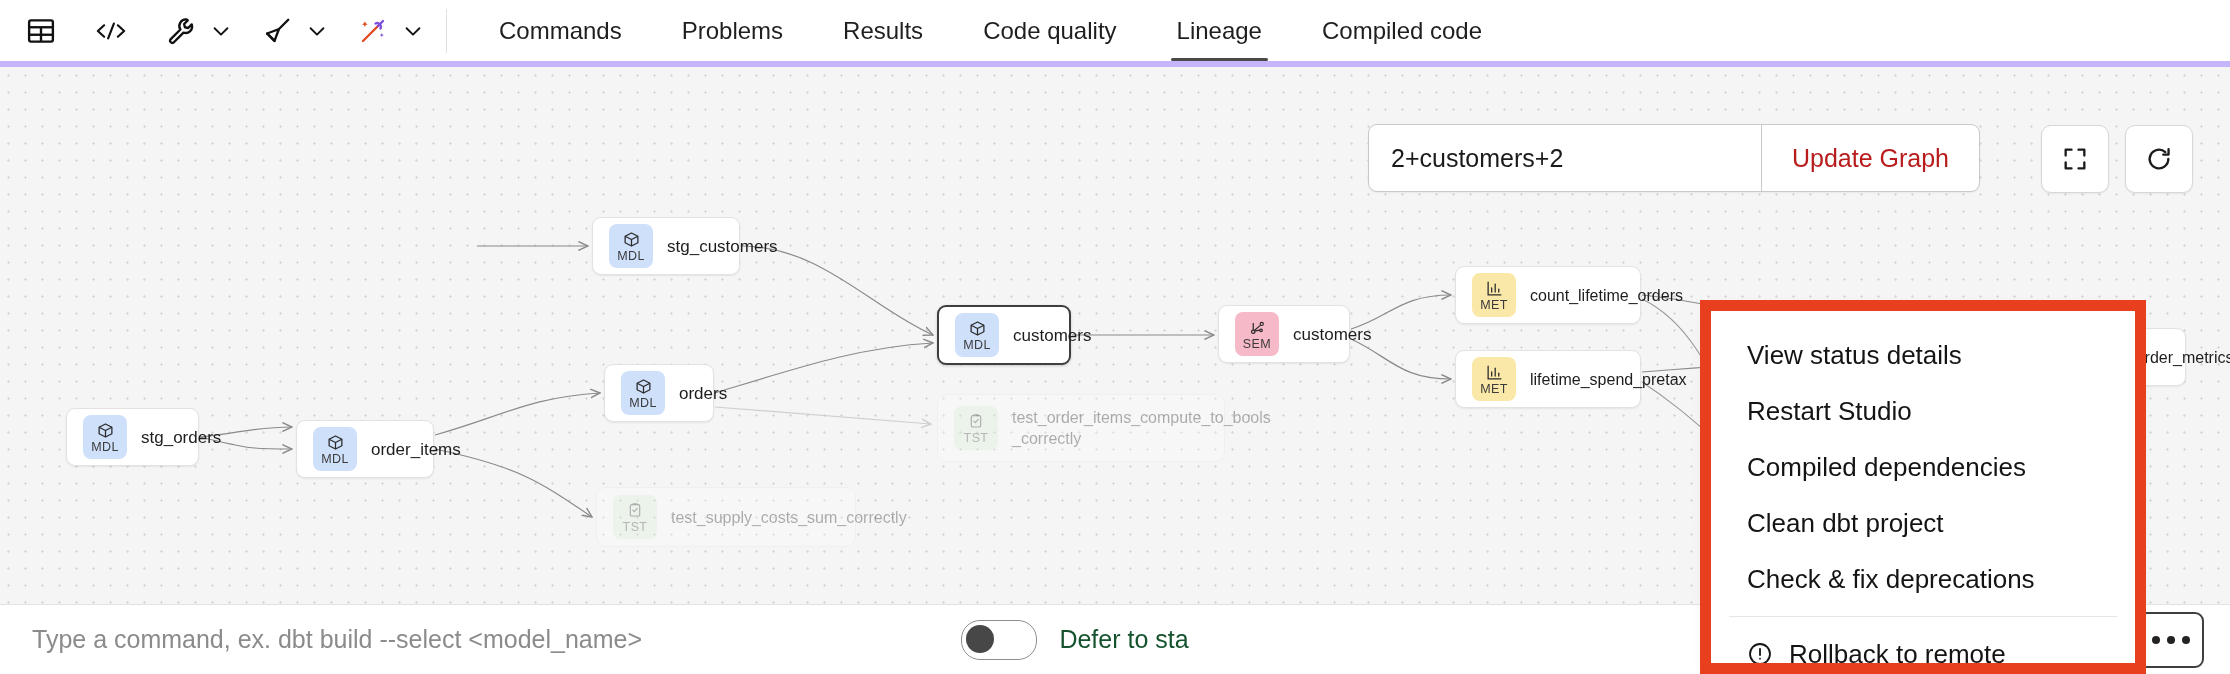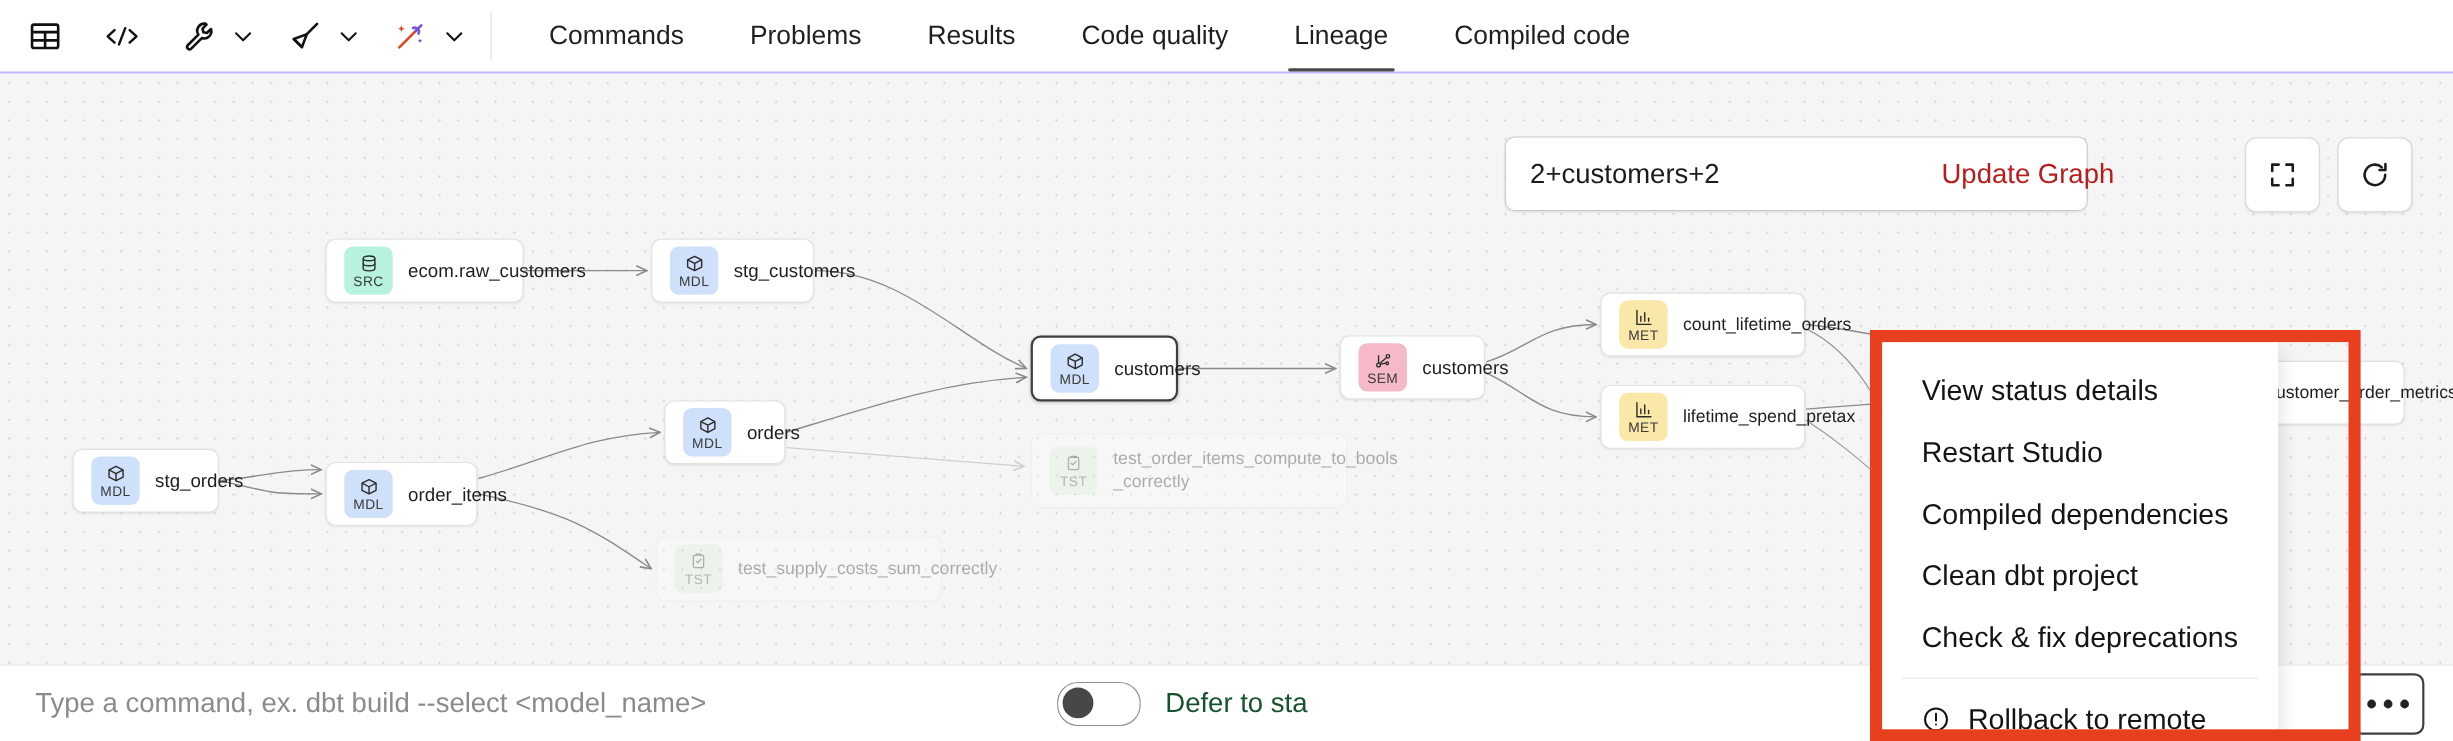--- a/index.html
+++ b/index.html
@@ -7,21 +7,21 @@
     width:2230px;height:674px;overflow:hidden;
     font-family:"Liberation Sans","DejaVu Sans",sans-serif;
     background:#ffffff;color:#1b1b1b;
     -webkit-font-smoothing:antialiased;
   }
   .app{position:relative;width:2230px;height:674px;}
 
   
   .topbar{
     position:absolute;left:0;top:0;width:2230px;height:67px;
-    background:#ffffff;border-bottom:2px solid #c4b5fd;
+    background:#ffffff;border-bottom:6px solid #c4b5fd;
     display:flex;align-items:center;box-sizing:border-box;
   }
   .tool-group{display:flex;align-items:center;height:100%;padding-left:18px;}
   .tool-btn{
     display:flex;align-items:center;justify-content:center;
     height:46px;min-width:46px;border-radius:7px;cursor:pointer;
   }
   .tool-combo{display:flex;align-items:center;gap:0px;margin-right:2px;}
   .chev{display:flex;align-items:center;justify-content:center;width:34px;height:46px;cursor:pointer;border-radius:7px;}
   .tb-divider{width:1px;height:44px;background:#e0e0e0;margin:0 22px 0 14px;}
@@ -69,21 +69,21 @@
   .badge-met{background:#fae8a8;}
   .badge-svo{background:#fbe0c2;}
   .badge-tst{background:#d9f2da;}
   .node-label{font-size:17px;color:#1d1d1d;line-height:21px;white-space:pre-line;}
   .node-label.small{font-size:16px;}
 
   .edges{position:absolute;left:0;top:0;width:2230px;height:537px;pointer-events:none;}
 
   
   .searchbar{
-    position:absolute;left:1368px;top:124px;width:530px;height:68px;
+    position:absolute;left:1368px;top:124px;width:612px;height:68px;
     background:#ffffff;border:1px solid #c9c9c9;border-radius:9px;
     display:flex;align-items:stretch;box-sizing:border-box;
     box-shadow:0 1px 2px rgba(0,0,0,.05);
   }
   .searchbar input{
     flex:1;border:0;outline:0;background:transparent;
     font-size:25px;font-family:inherit;color:#1b1b1b;padding:0 22px;
   }
   .searchbar input::placeholder{color:#8a8a8a;}
   .sb-sep{width:1px;background:#c9c9c9;margin:0;}
@@ -126,21 +126,21 @@
   }
   .dots{display:flex;gap:7px;}
   .dots i{width:8px;height:8px;border-radius:50%;background:#232323;display:block;}
 
   
   .hl-box{
     position:absolute;left:1700px;top:300px;width:446px;height:374px;
     border:11px solid #e8401f;box-sizing:border-box;z-index:40;pointer-events:none;
   }
   .ctx-menu{
-    position:absolute;left:1711px;top:311px;width:360px;height:363px;
+    position:absolute;left:1711px;top:311px;width:424px;height:363px;
     background:#ffffff;box-sizing:border-box;z-index:39;
     box-shadow:0 4px 18px rgba(0,0,0,.14);
     padding:16px 0 0 0;
   }
   .ctx-item{
     display:flex;align-items:center;gap:16px;
     padding:0 0 0 36px;height:56px;font-size:26px;color:#141414;cursor:pointer;
     white-space:nowrap;
   }
   .ctx-divider{height:1px;background:#e6e6e6;margin:9px 18px 9px 18px;}
@@ -256,33 +256,20 @@
       </g>
       <g fill="none" stroke="#cfcfcf" stroke-width="1.2" marker-end="url(#ahf)">
         <path d="M715,340 L931,357"></path>
       </g>
       <g fill="none" stroke="#9a9a9a" stroke-width="1.1">
         <path d="M1642,232 C1700,260 1720,330 1745,380"></path>
         <path d="M1642,315 C1680,340 1700,360 1730,385"></path>
       </g>
     </svg>
 
-    <div class="node" style="left:296px;top:150px;width:180px;height:58px;">
-      <div class="badge badge-src">
-        <span class="bico">
-          <svg width="17" height="17" viewBox="0 0 24 24" fill="none" stroke="#2b2b2b" stroke-width="1.8">
-              <ellipse cx="12" cy="5.5" rx="7.5" ry="3"></ellipse>
-              <path d="M4.5 5.5v13c0 1.7 3.4 3 7.5 3s7.5-1.3 7.5-3v-13"></path>
-              <path d="M4.5 12c0 1.7 3.4 3 7.5 3s7.5-1.3 7.5-3"></path>
-            </svg>
-        </span>
-        <span class="btxt">SRC</span>
-      </div>
-      <span class="node-label">ecom.raw_customers</span>
-    </div>
 
     <div class="node" style="left:592px;top:150px;width:148px;height:58px;">
       <div class="badge badge-mdl">
         <span class="bico">
           <svg width="17" height="17" viewBox="0 0 24 24" fill="none" stroke="#2b2b2b" stroke-width="1.8" stroke-linejoin="round">
               <path d="M12 2.8 21 7.4v9.2L12 21.2 3 16.6V7.4z"></path>
               <path d="M3 7.4 12 12l9-4.6"></path>
               <path d="M12 12v9.2"></path>
             </svg>
         </span>

